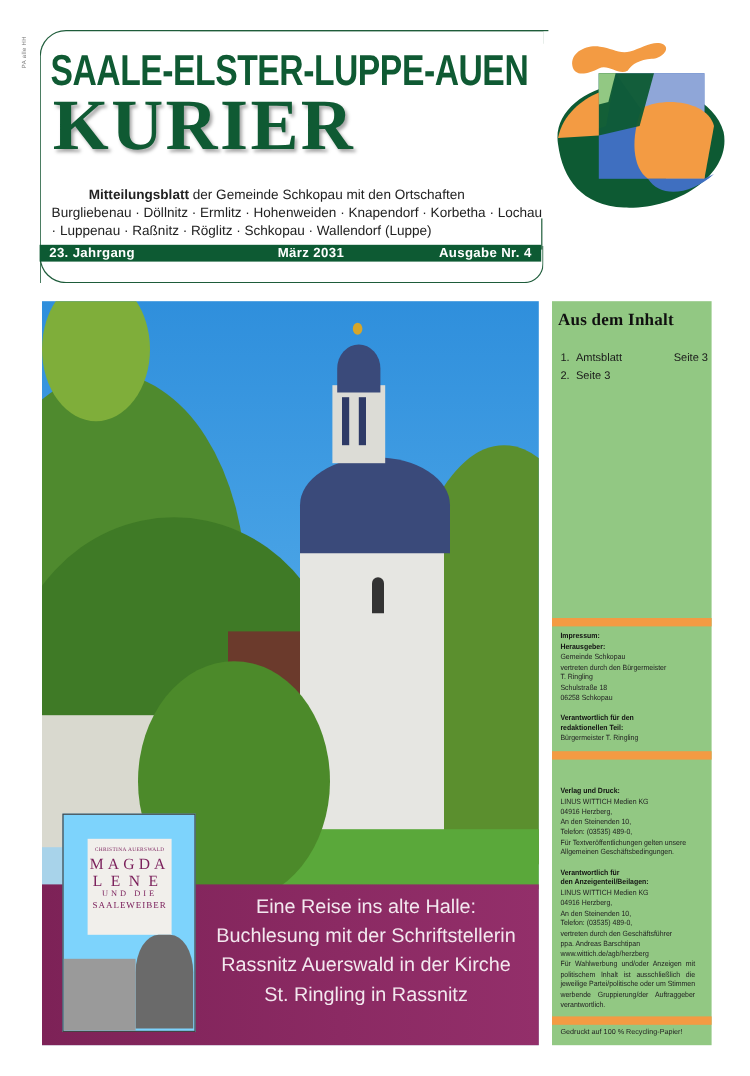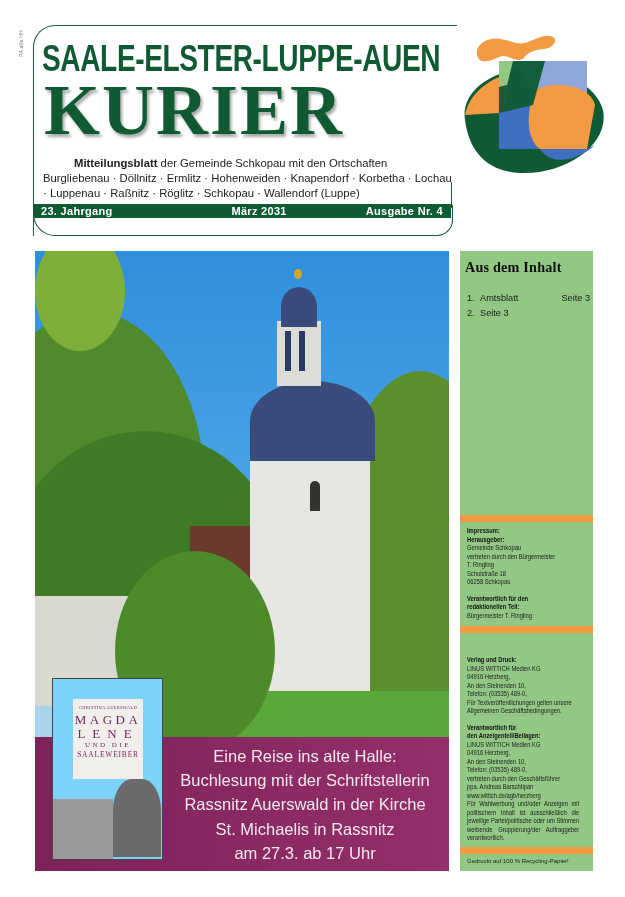--- a/index.html
+++ b/index.html
@@ -28,21 +28,21 @@
   .header-top-line {
     left: 150px; top: 25px; width: 307px; height: 0; border-top: 1.5px solid #1e5c3a;
   }
   .title-small {
     left: 42px; top: 38px; font-family: "Liberation Sans", sans-serif; font-weight: bold;
     font-size: 36px; color: #0f5a33; letter-spacing: -0.5px; transform: scaleX(0.78);
     transform-origin: left top; white-space: nowrap;
   }
   .title-big {
     left: 44px; top: 74px; font-family: "Liberation Serif", serif; font-weight: bold;
-    font-size: 72px; color: #0f5a33; letter-spacing: 2px; line-height: 1;
+    font-size: 60px; color: #0f5a33; letter-spacing: 2px; line-height: 1;
     text-shadow: 2px 3px 3px rgba(0,0,0,0.35); white-space: nowrap;
   }
   .subtitle {
     left: 43px; top: 156px; width: 410px; font-size: 11.3px; line-height: 15px; color: #222;
   }
   .subtitle b { font-weight: bold; margin-left: 31px; }
   .band {
     left: 33px; top: 204px; width: 418px; height: 14px; background: #0d5a33; color: #fff;
     font-weight: bold; font-size: 11px; display: flex; justify-content: space-between; align-items: center;
     padding: 0 8px; box-sizing: border-box; letter-spacing: 0.3px;
@@ -165,22 +165,21 @@
       <div class="bt4">SAALEWEIBER</div>
     </div>
   </div>
   <div style="position:absolute;left:60px;top:100px;width:48px;height:78px;background:#6a6a6a;border-radius:40% 40% 0 0;"></div>
   <div style="position:absolute;left:0;top:120px;width:60px;height:60px;background:#9a9a9a;"></div>
 </div>
 <div class="abs event-text">
   <div>Eine Reise ins alte Halle:</div>
   <div>Buchlesung mit der Schriftstellerin</div>
   <div>Rassnitz Auerswald in der Kirche</div>
-  <div>St. Michaelis in Rassnitz</div>
-  <div>am 27.3. ab 17 Uhr</div>
+  <div>St. Ringling in Rassnitz</div>
 </div>
 
 <div class="abs sidebar"></div>
 <div class="abs sb-title">Aus dem Inhalt</div>
 <div class="abs toc">
   <div class="toc-row">
     <span class="toc-num">1.</span>
     <span class="toc-label">Amtsblatt</span>
     <span class="toc-page">Seite 3</span>
   </div>

